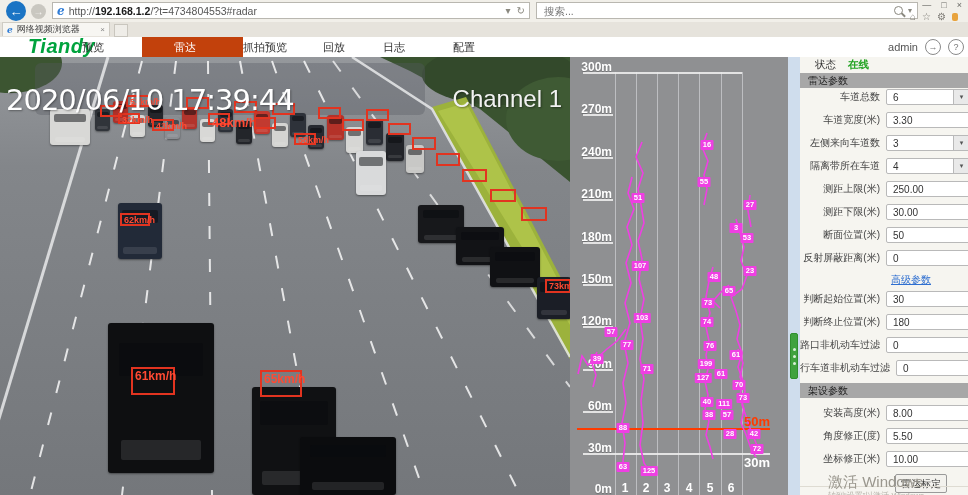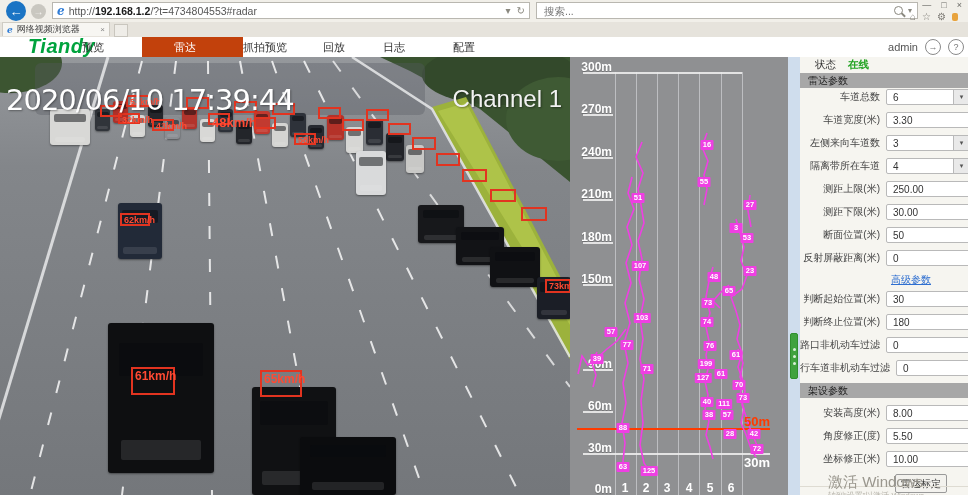--- a/index.html
+++ b/index.html
@@ -400,20 +400,24 @@
         <div class="range-row" style="top: 173px;">
           <span class="range-label">180m</span>
           <div class="range-tick" style="width: 30px;"></div>
         </div>
 
         <div class="range-row" style="top: 215px;">
           <span class="range-label">150m</span>
           <div class="range-tick" style="width: 30px;"></div>
         </div>
 
+        <div class="range-row" style="top: 257px;">
+          <span class="range-label">120m</span>
+          <div class="range-tick" style="width: 30px;"></div>
+        </div>
 
         <div class="range-row" style="top: 300px;">
           <span class="range-label">90m</span>
           <div class="range-tick" style="width: 30px;"></div>
         </div>
 
         <div class="range-row" style="top: 342px;">
           <span class="range-label">60m</span>
           <div class="range-tick" style="width: 30px;"></div>
         </div>

